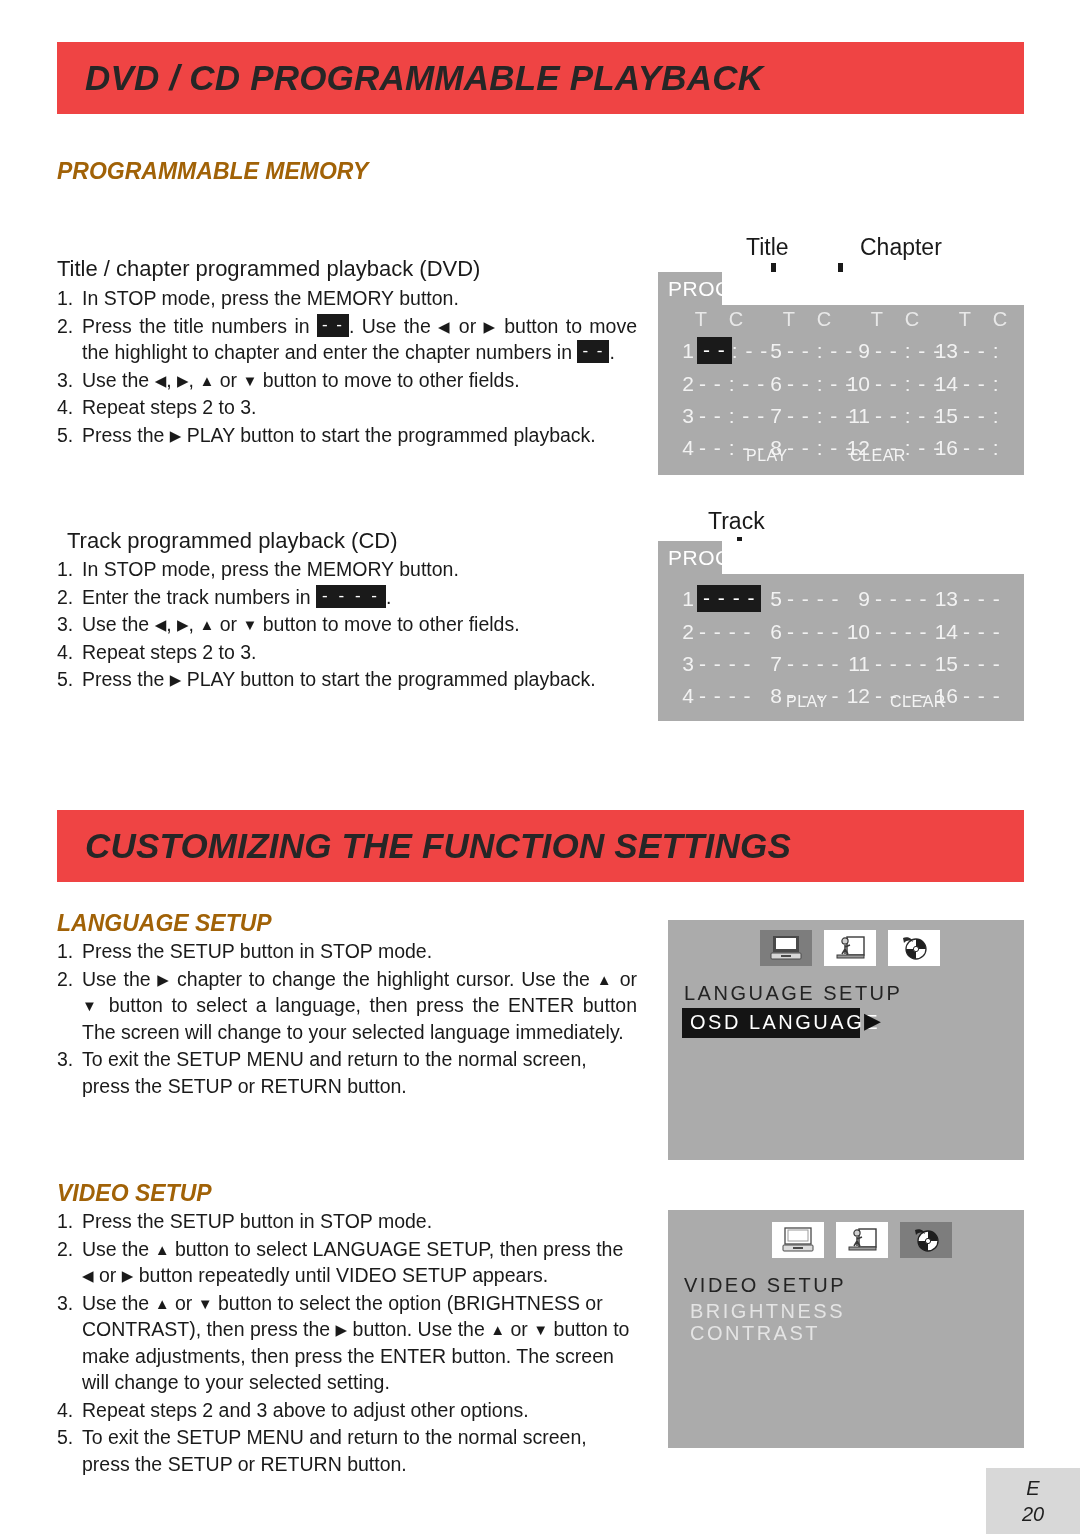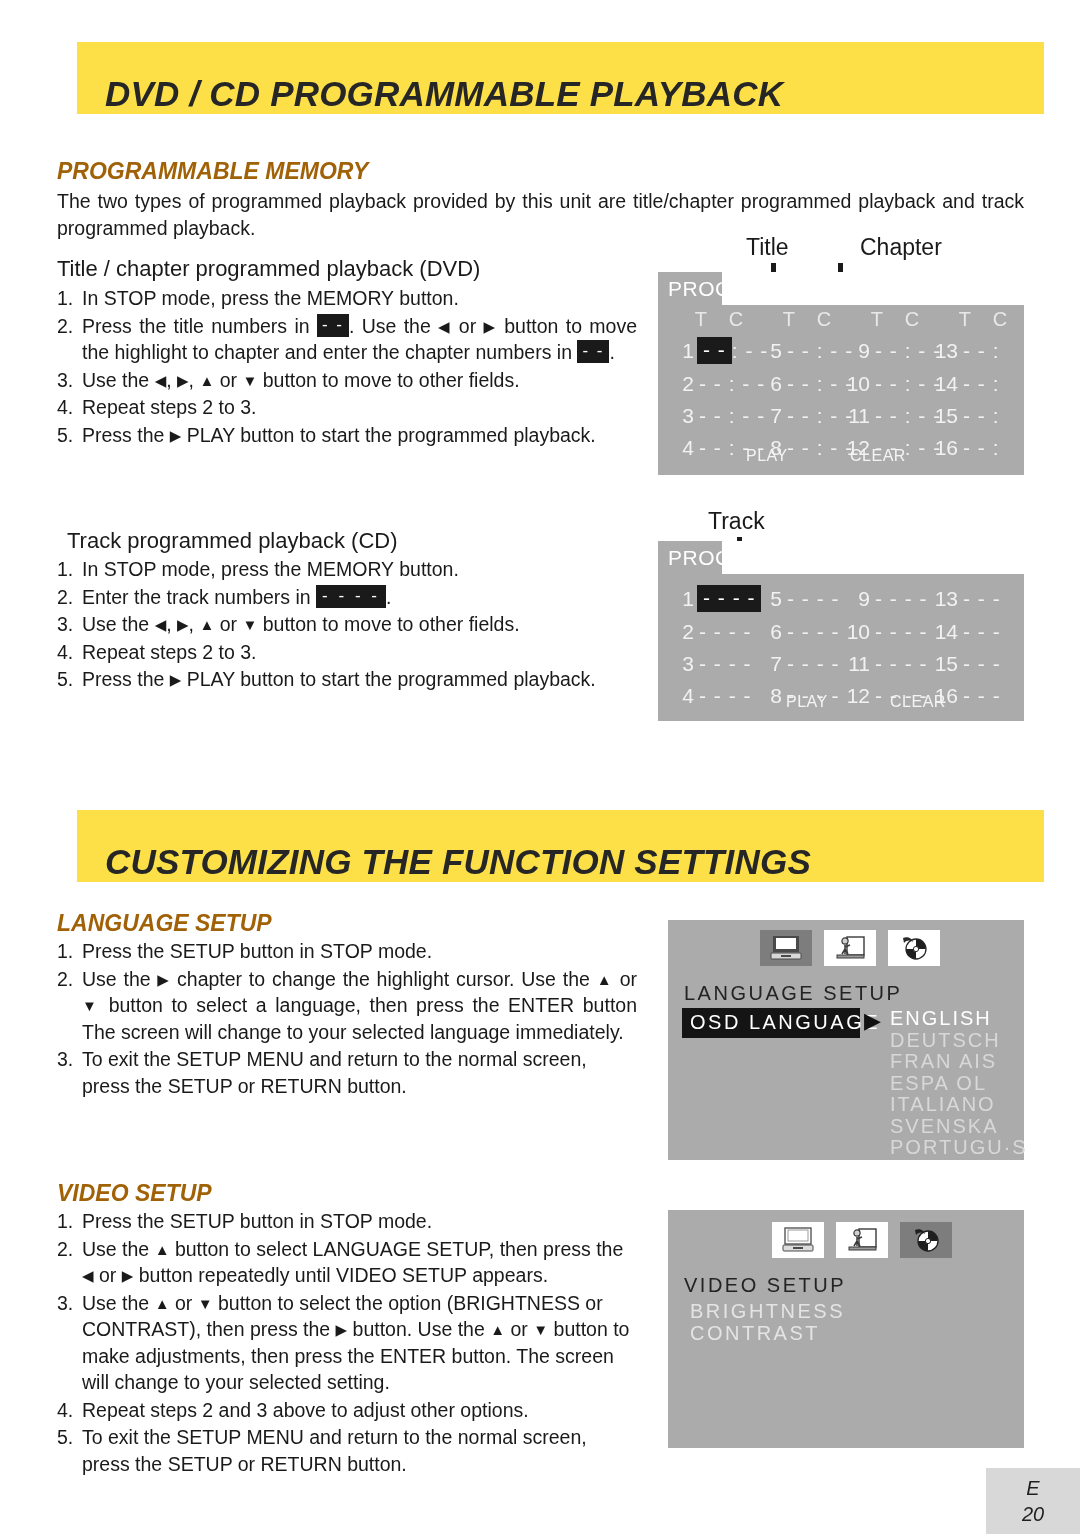--- a/index.html
+++ b/index.html
@@ -18,24 +18,23 @@
   .page {
     position: absolute;
     left: 0; top: 0;
     width: 1080px;
     height: 1534px;
   }
 
   
   .banner {
     position: absolute;
-    background: #fde047;
-    display: flex;
-    align-items: flex-end;
-    margin-left: 20px;
+    background: #ef4444;
+    display: flex;
+    align-items: center;
   }
   .banner-text {
     font-style: italic;
     font-weight: bold;
     letter-spacing: 0.2px;
     color: #262626;
     white-space: nowrap;
   }
 
   #banner-1 { left: 57px; top: 42px; width: 967px; height: 72px; }
@@ -265,21 +264,20 @@
 <body>
 
 <div class="page">
 
   <div class="banner" id="banner-1">
     <div class="banner-text">DVD / CD PROGRAMMABLE PLAYBACK</div>
   </div>
 
   <div class="sub-heading" style="left:57px; top:158px;">PROGRAMMABLE MEMORY</div>
 
-  <div class="para justify" style="left:57px; top:188px; width:967px;">The two types of programmed playback provided by this unit are title/chapter programmed playback and track programmed playback.</div>
 
   <div class="plain-line" style="left:57px; top:256px;">Title / chapter programmed playback (DVD)</div>
 
   <div class="list" style="left:57px; top:285px; width:580px;">
     <div class="li">
       <span class="li-num">1.</span>
       <span class="li-body">In STOP mode, press the MEMORY button.</span>
     </div>
     <div class="li">
       <span class="li-num">2.</span>
@@ -568,29 +566,20 @@
           <path d="M19 4 A10 10 0 0 1 29 14 L19 14 Z" fill="#1f1f1f"></path>
           <path d="M19 24 A10 10 0 0 1 9 14 L19 14 Z" fill="#1f1f1f"></path>
           <circle cx="19" cy="14" r="2.6" fill="#ffffff" stroke="#2a2a2a" stroke-width="1"></circle>
           <path d="M6 3 C10 1 15 3 16 7 C13 5 10 5 7 8 Z" fill="#2a2a2a"></path>
         </svg>
       </div>
     </div>
     <div class="setup-title" style="left:16px; top:62px;">LANGUAGE SETUP</div>
     <div class="setup-item hl" style="left:14px; top:88px; width:160px;">OSD LANGUAGE</div>
     <div class="cursor-arrow" style="left:196px; top:90px;">▶</div>
-    <div class="lang-list" style="left:222px; top:88px;">
-      <div class="cur">ENGLISH</div>
-      <div>DEUTSCH</div>
-      <div>FRAN AIS</div>
-      <div>ESPA OL</div>
-      <div>ITALIANO</div>
-      <div>SVENSKA</div>
-      <div>PORTUGU·S</div>
-    </div>
   </div>
 
   <div class="sub-heading" style="left:57px; top:1180px;">VIDEO SETUP</div>
 
   <div class="list" style="left:57px; top:1208px; width:580px;">
     <div class="li">
       <span class="li-num">1.</span>
       <span class="li-body">Press the SETUP button in STOP mode.</span>
     </div>
     <div class="li">

